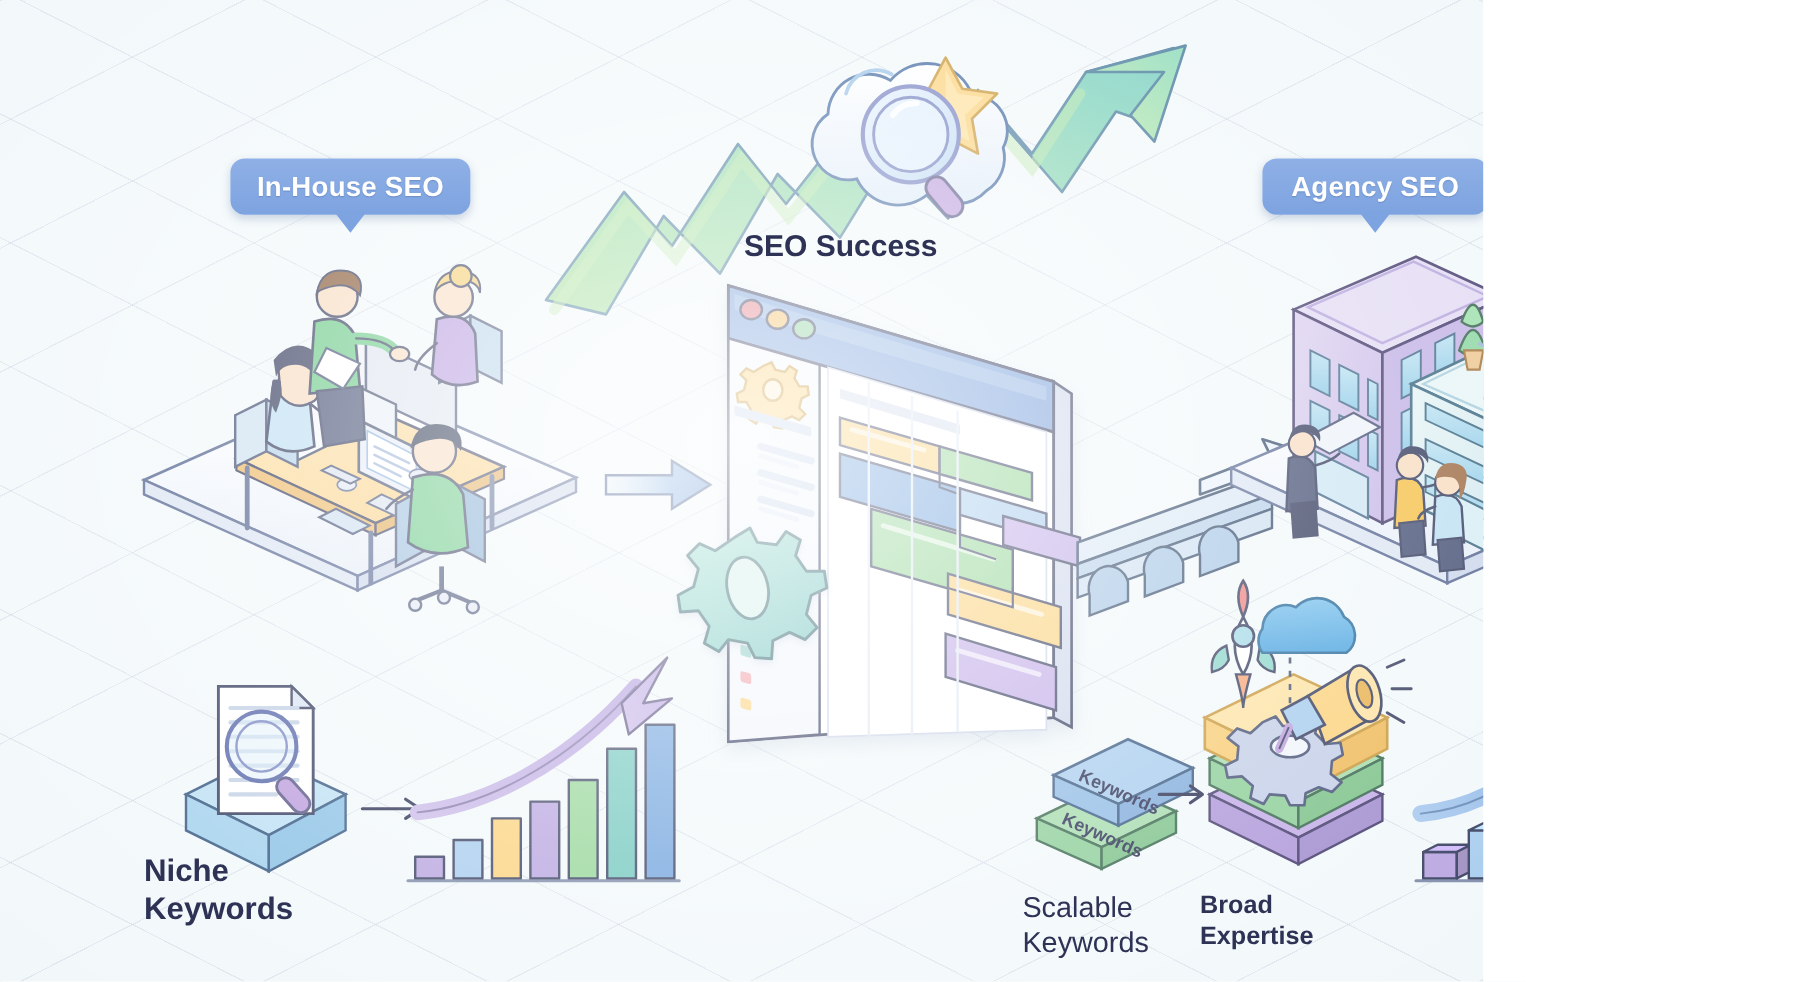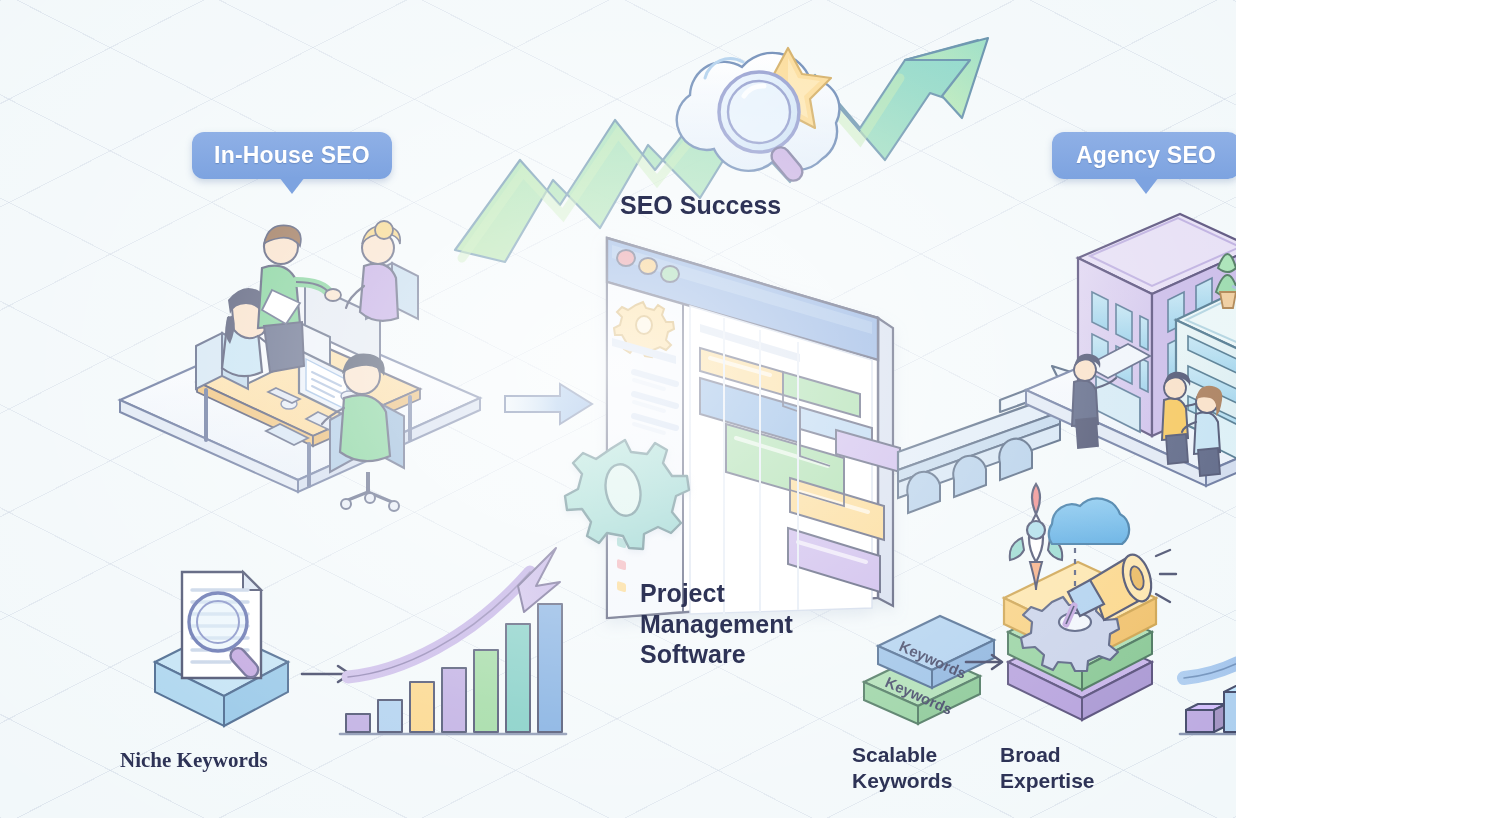--- a/index.html
+++ b/index.html
@@ -55,22 +55,22 @@
   
   .caption {
     position: absolute;
     color: #2e3356;
     font-weight: bold;
     text-align: left;
     line-height: 1.22;
   }
   #cap-seo-success { left: 620px; top: 190px; width: 260px; font-size: 25px; }
   #cap-pms { left: 640px; top: 578px; width: 222px; font-size: 25px; }
-  #cap-niche { left: 120px; top: 748px; width: 200px; font-size: 21px; font-weight:600;font-family:Liberation Serif, serif; }
-  #cap-scalable { left: 852px; top: 742px; width: 140px; font-size: 21px; font-weight:700; }
+  #cap-niche { left: 120px; top: 710px; width: 200px; font-size: 26px; font-weight:600; }
+  #cap-scalable { left: 852px; top: 742px; width: 140px; font-size: 24px; font-weight:400; }
   #cap-broad { left: 1000px; top: 742px; width: 152px; font-size: 21px; font-weight:600; }
 
   .kw-label {
     fill:#2e3356; font-family:"Liberation Sans",sans-serif;
     font-size:15px; font-weight:bold;
   }
 </style>
 </head>
 <body>
 
@@ -534,25 +534,20 @@
 
   <div class="badge" id="badge-inhouse">
     <span>In-House SEO</span>
   </div>
   <div class="badge" id="badge-agency">
     <span>Agency SEO</span>
   </div>
 
   <div class="caption" id="cap-seo-success">SEO Success</div>
 
-  <div class="caption" id="cap-pms">
-    <div>Project</div>
-    <div>Management</div>
-    <div>Software</div>
-  </div>
 
   <div class="caption" id="cap-niche">Niche Keywords</div>
 
   <div class="caption" id="cap-scalable">
     <div>Scalable</div>
     <div>Keywords</div>
   </div>
 
   <div class="caption" id="cap-broad">Broad Expertise</div>
 </div>

